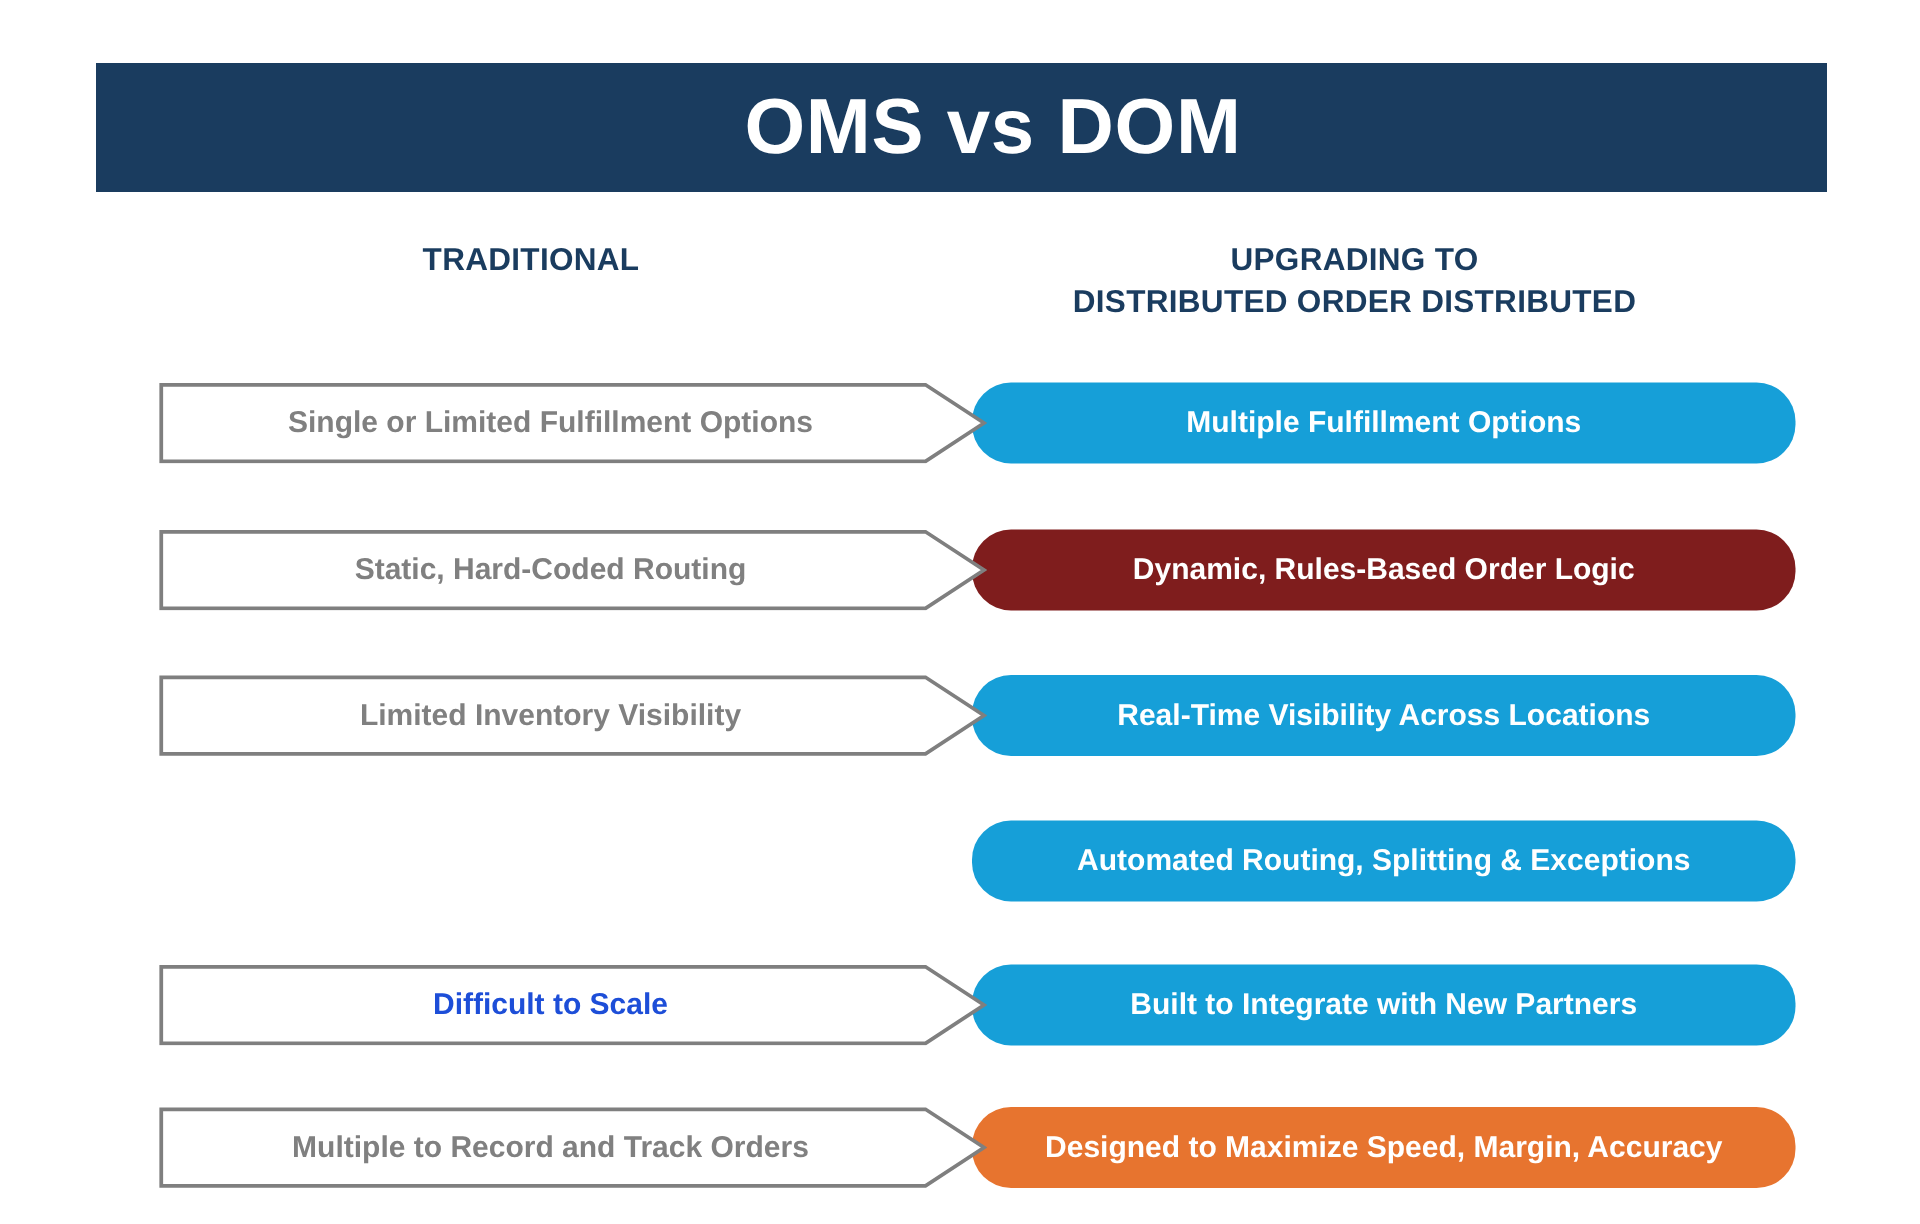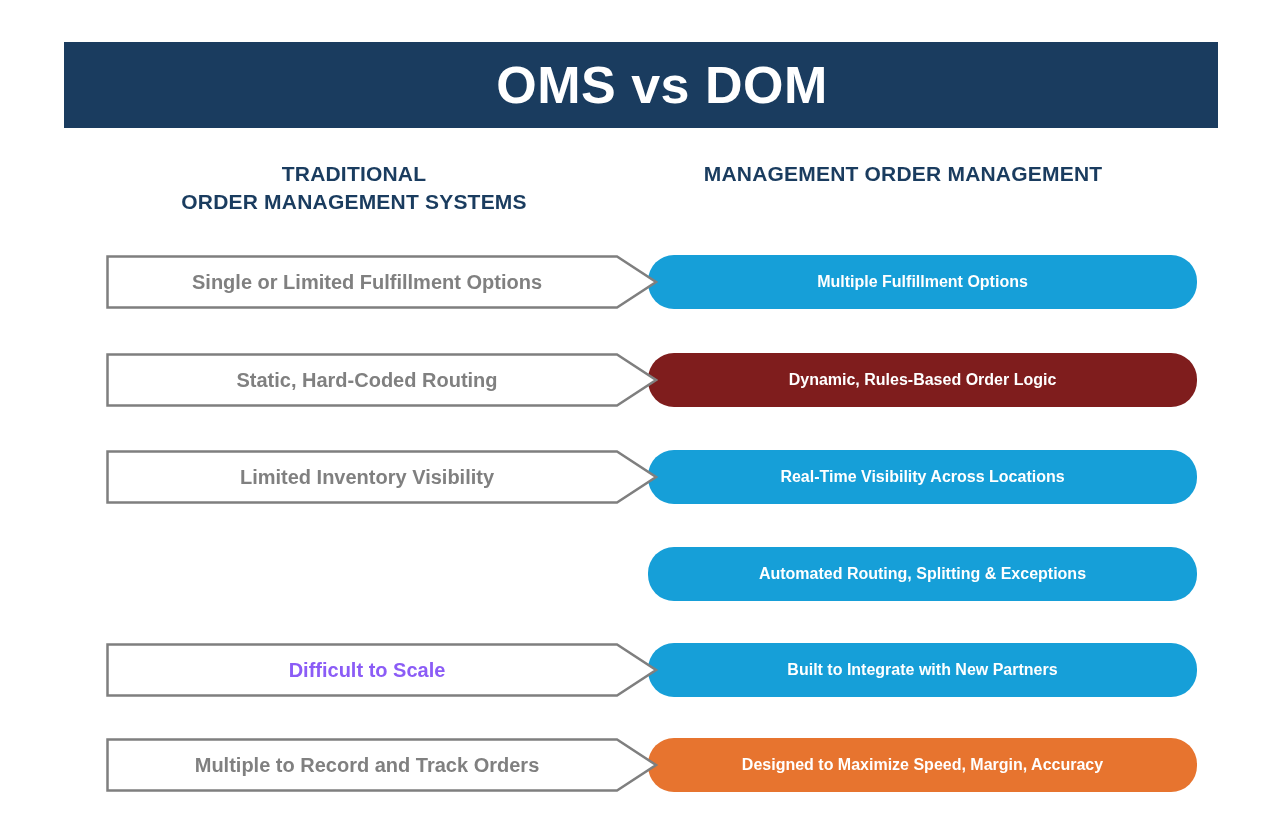--- a/index.html
+++ b/index.html
@@ -51,21 +51,21 @@
   }
 
   .pill {
     position: absolute;
     left: 648px; top: 0;
     width: 549px; height: 54px;
     border-radius: 26px;
     z-index: 1;
     display: flex; align-items: center; justify-content: center;
     color: #ffffff;
-    font-size: 16px; font-weight: bold;
+    font-size: 20px; font-weight: bold;
     text-align: left;
     padding: 0 14px;
   }
 
   .row-1 { top: 255px; }
   .row-2 { top: 353px; }
   .row-3 { top: 450px; }
   .row-4 { top: 547px; }
   .row-5 { top: 643px; }
   .row-6 { top: 738px; }
@@ -74,25 +74,25 @@
 <body>
 
 <div class="slide">
 
   <div class="title-bar" style="background: rgb(26, 60, 95);">
     <h1>OMS vs DOM</h1>
   </div>
 
   <div class="col-head left" style="color: rgb(26, 60, 95);">
     <div>TRADITIONAL</div>
-    <div>ORDER MANAGEMENT SYSTEMS</div>
   </div>
 
   <div class="col-head right" style="color: rgb(26, 60, 95);">
-    <div>MANAGEMENT ORDER MANAGEMENT</div>
+    <div>UPGRADING TO</div>
+    <div>DISTRIBUTED ORDER DISTRIBUTED</div>
   </div>
 
   <div class="row row-1">
     <div class="left-shape">
       <svg viewBox="0 0 552 54">
         <polygon points="1.5,1.5 511,1.5 550,27 511,52.5 1.5,52.5" fill="#FFFFFF" stroke="#7F7F7F" stroke-width="2.5" stroke-linejoin="miter"></polygon>
       </svg>
       <span class="left-label" style="color: rgb(128, 128, 128);">Single or Limited Fulfillment Options</span>
     </div>
     <div class="pill" style="background: rgb(22, 159, 216);">Multiple Fulfillment Options</div>
@@ -120,21 +120,21 @@
 
   <div class="row row-4">
     <div class="pill" style="background: rgb(22, 159, 216);">Automated Routing, Splitting &amp; Exceptions</div>
   </div>
 
   <div class="row row-5">
     <div class="left-shape">
       <svg viewBox="0 0 552 54">
         <polygon points="1.5,1.5 511,1.5 550,27 511,52.5 1.5,52.5" fill="#FFFFFF" stroke="#7F7F7F" stroke-width="2.5" stroke-linejoin="miter"></polygon>
       </svg>
-      <span class="left-label" style="color: #8b5cf6;">Difficult to Scale</span>
+      <span class="left-label" style="color: #1d4ed8;">Difficult to Scale</span>
     </div>
     <div class="pill" style="background: rgb(22, 159, 216);">Built to Integrate with New Partners</div>
   </div>
 
   <div class="row row-6">
     <div class="left-shape">
       <svg viewBox="0 0 552 54">
         <polygon points="1.5,1.5 511,1.5 550,27 511,52.5 1.5,52.5" fill="#FFFFFF" stroke="#7F7F7F" stroke-width="2.5" stroke-linejoin="miter"></polygon>
       </svg>
       <span class="left-label" style="color: rgb(128, 128, 128);">Multiple to Record and Track Orders</span>

